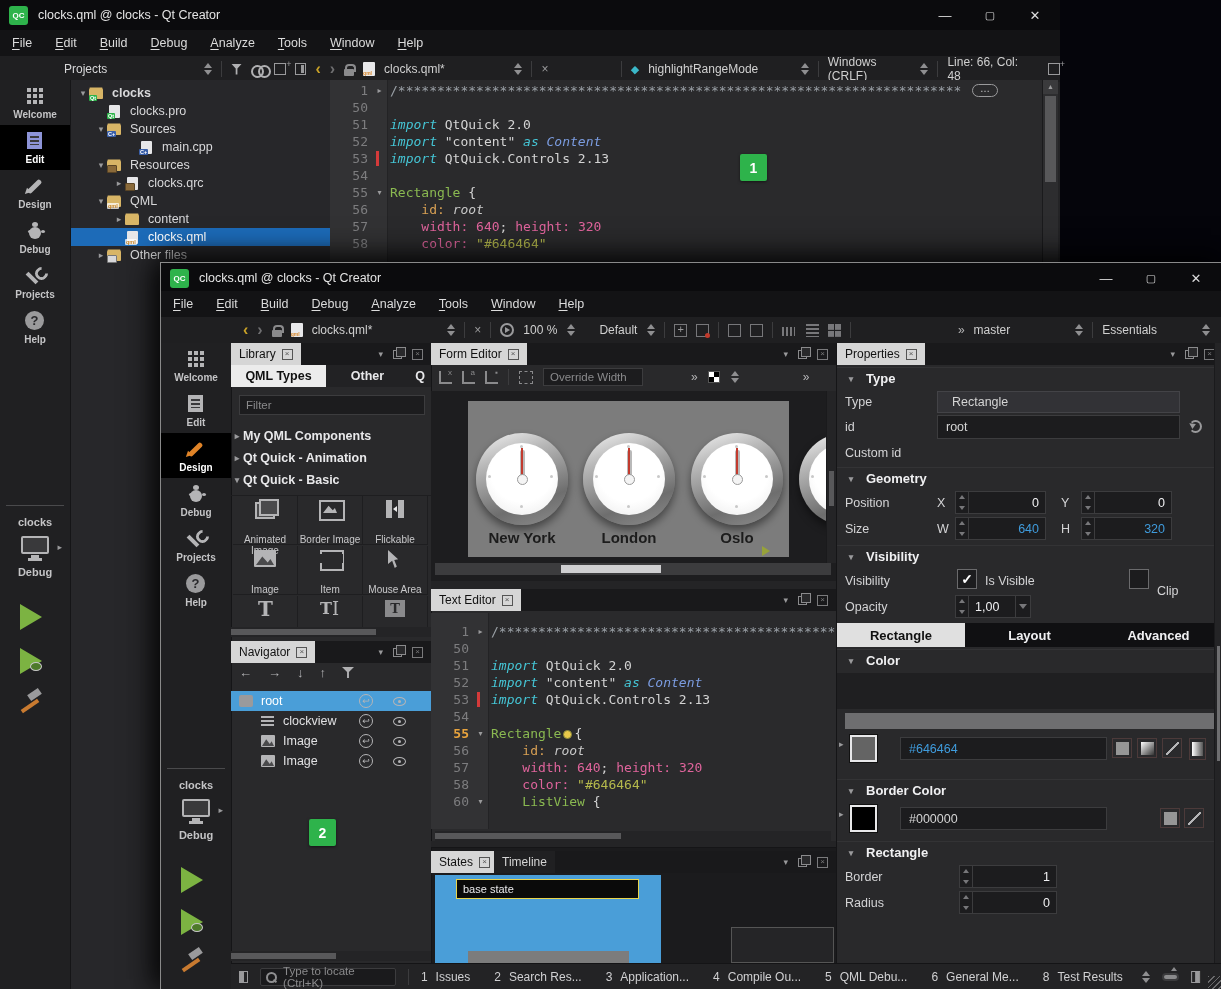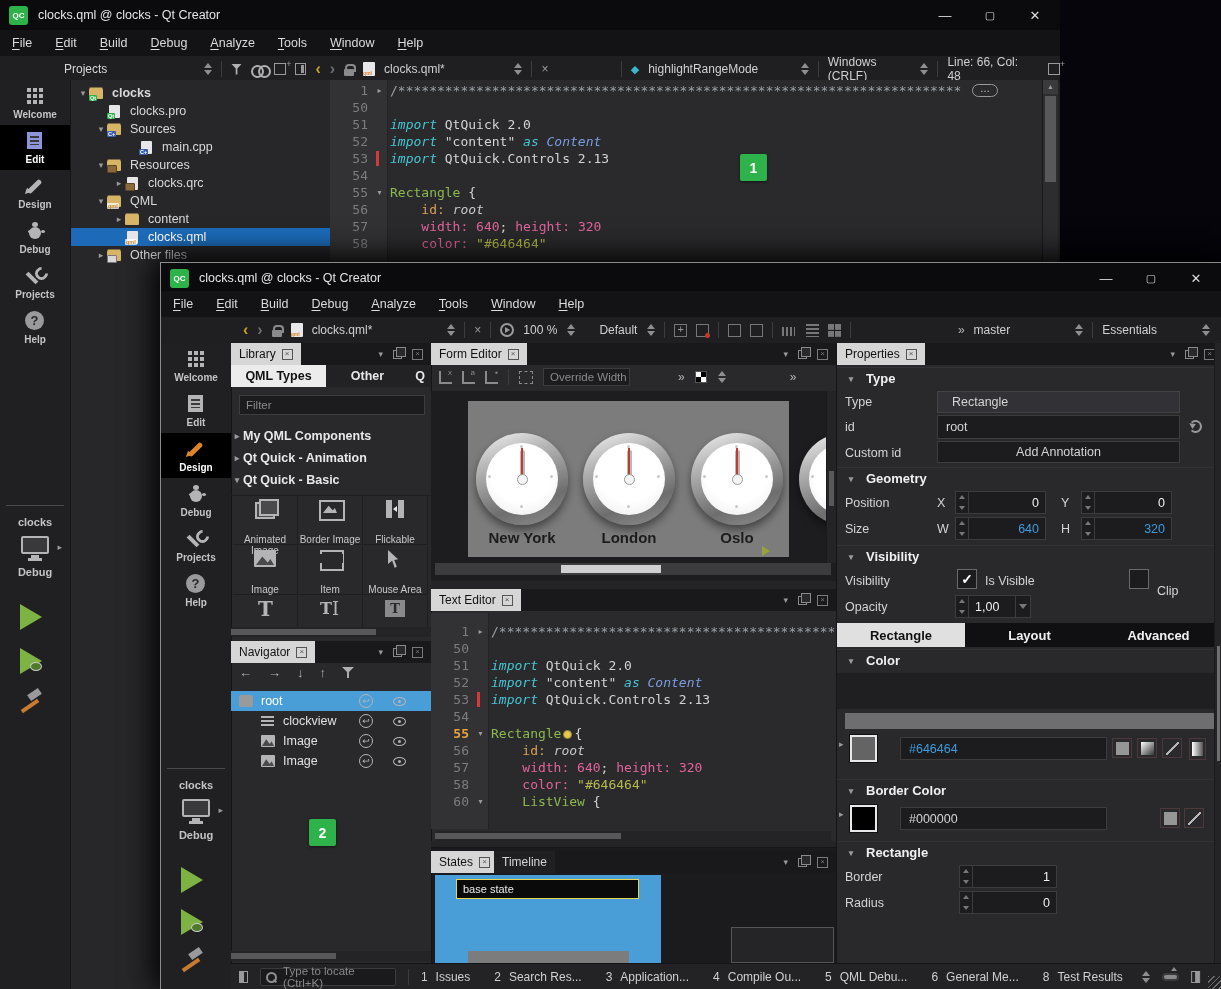--- a/index.html
+++ b/index.html
@@ -618,21 +618,21 @@
           <span>x</span>
         </span>
       <span class="anchoric">
           <span>a</span>
         </span>
       <span class="anchoric">
           <span>▪</span>
         </span>
       <span class="vsep"></span>
       <span class="dashic"></span>
-      <div class="filterbox" style="position:static;width:87px;height:18px">
+      <div class="filterbox" style="position:static;width:100px;height:18px">
           <span>Override Width</span>
         </div>
       <span style="width:28px"></span>
       <span style="color:#b4b4b6">»</span>
       <span class="ic-checker"></span>
       <span class="ud"></span>
       <span style="width:44px"></span>
       <span style="color:#b4b4b6">»</span>
     </div>
     <div class="abs" style="left:270px;top:128px;width:405px;height:190px;background:#1d1d1f;overflow:hidden" id="fe-canvas">
@@ -757,23 +757,20 @@
           <span>Rectangle</span>
         </div>
       <div class="plabel" style="left:8px;top:77px">id</div>
       <div class="pfield" style="left:100px;top:72px;width:243px;height:24px;padding-left:8px">
           <span>root</span>
         </div>
       <div class="abs" style="left:352px;top:77px">
           <span class="ic-reset" style="display:block"></span>
         </div>
       <div class="plabel" style="left:8px;top:103px">Custom id</div>
-      <div class="pfield" style="left:100px;top:98px;width:243px;height:22px;justify-content:center">
-          <span>Add Annotation</span>
-        </div>
       <div class="phead" style="top:124px">
           <span class="texp">▾</span>
           <span>Geometry</span>
         </div>
       <div class="plabel" style="left:8px;top:153px">Position</div>
       <div class="plabel" style="left:100px;top:153px">X</div>
       <div class="pfield" style="left:118px;top:148px;width:91px;height:23px">
           <span class="spincol"></span>
           <span class="pval">0</span>
         </div>

